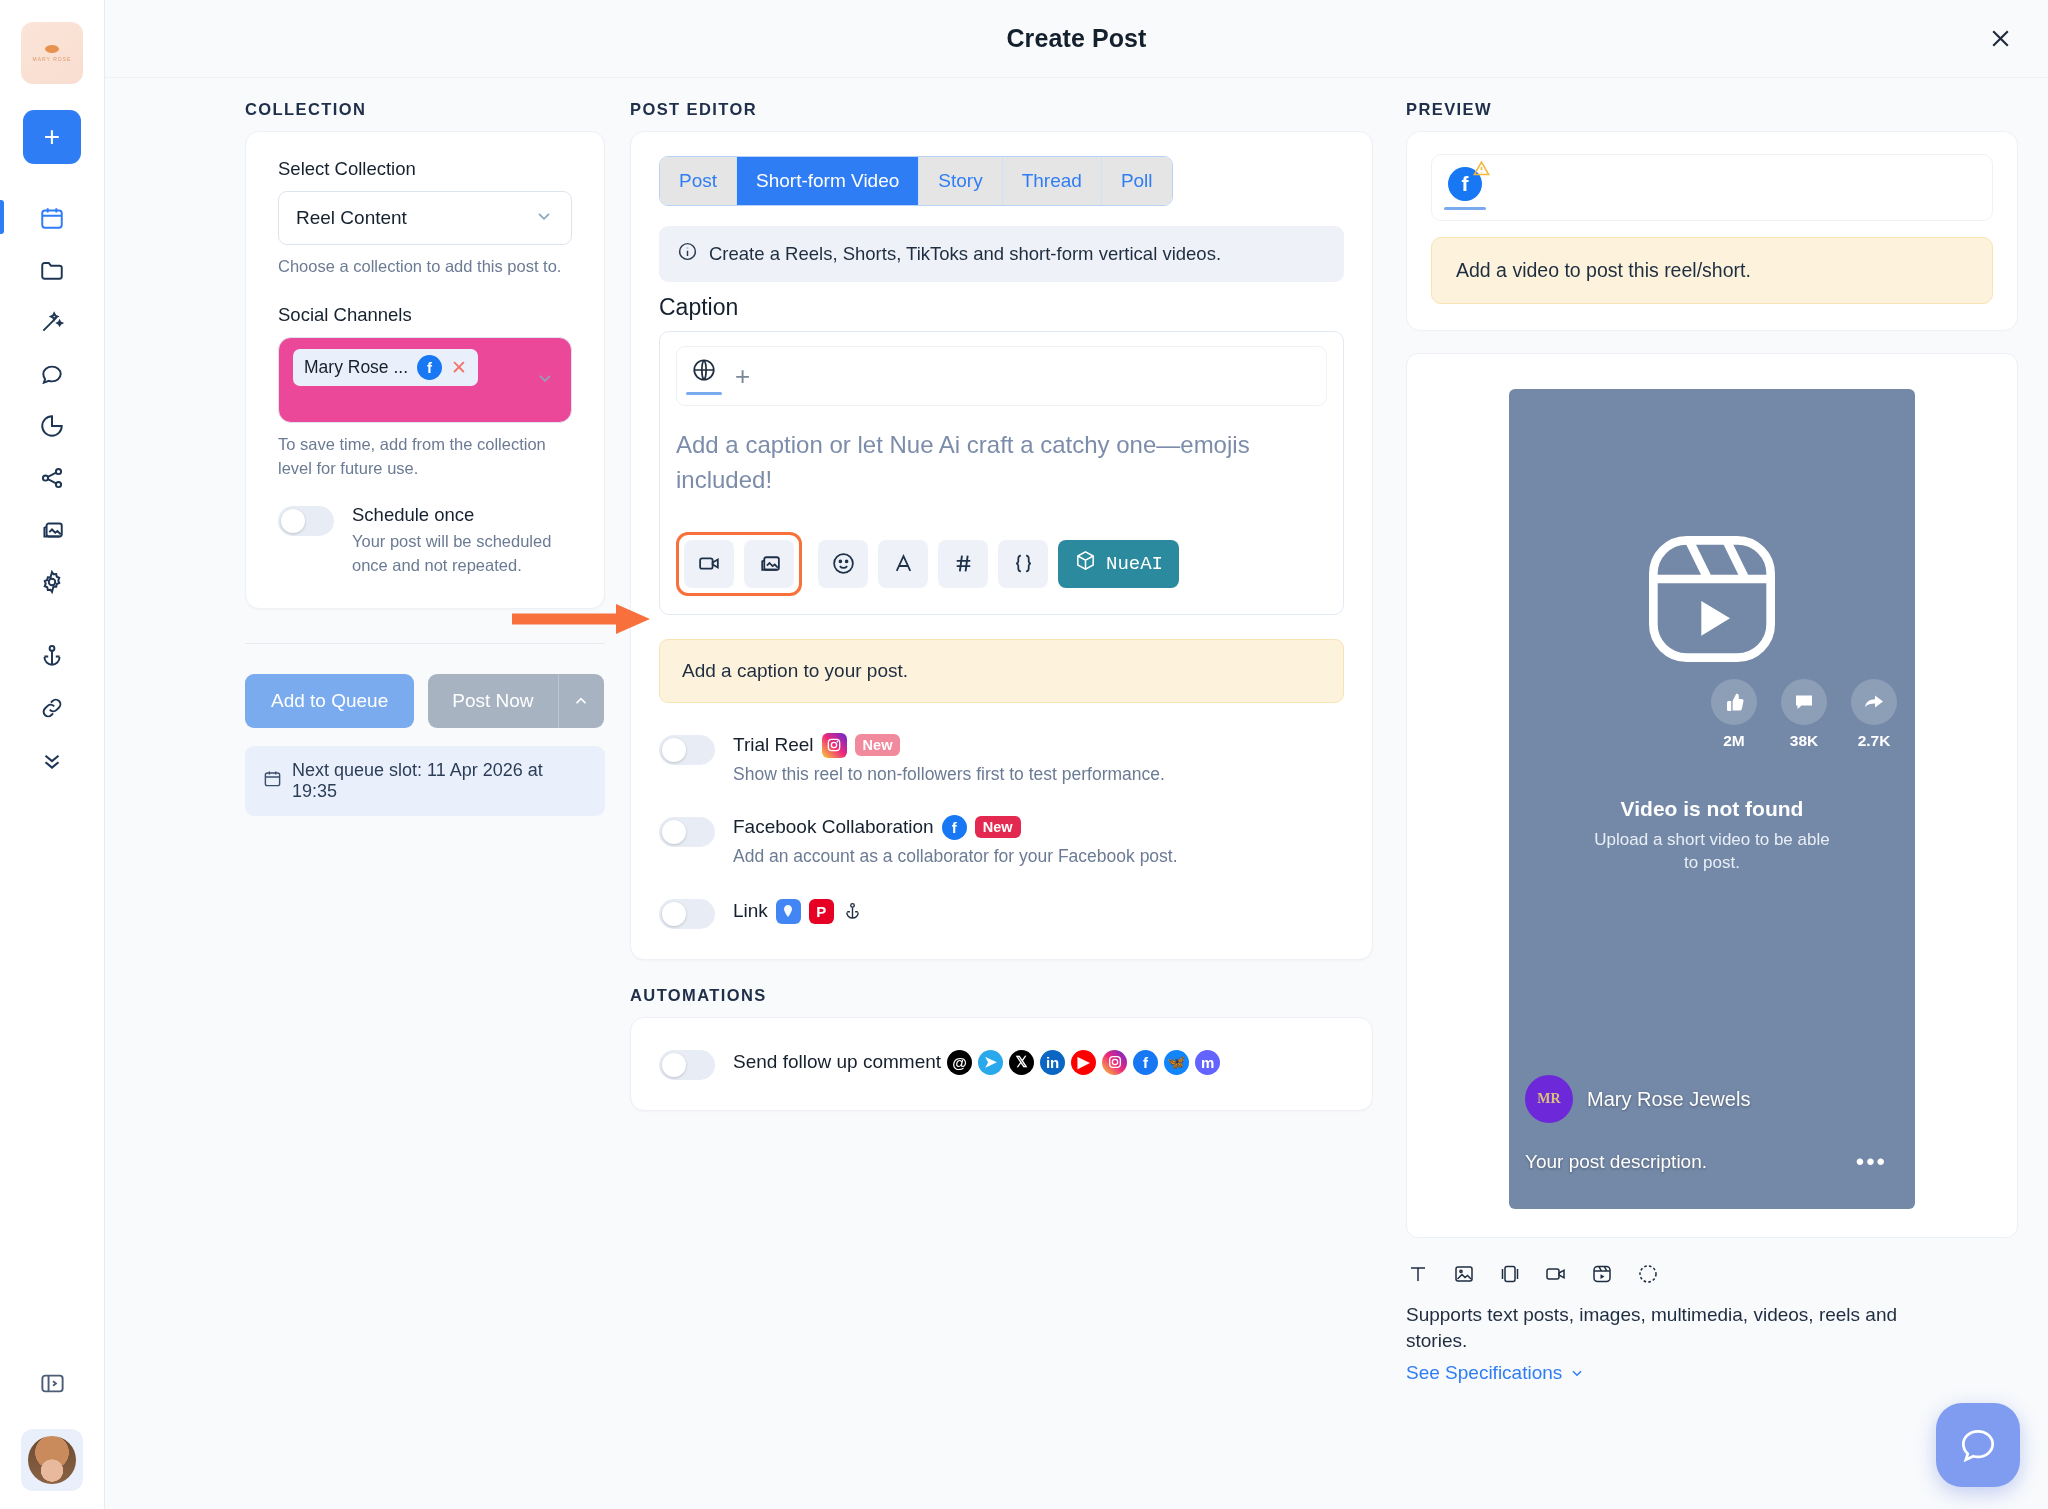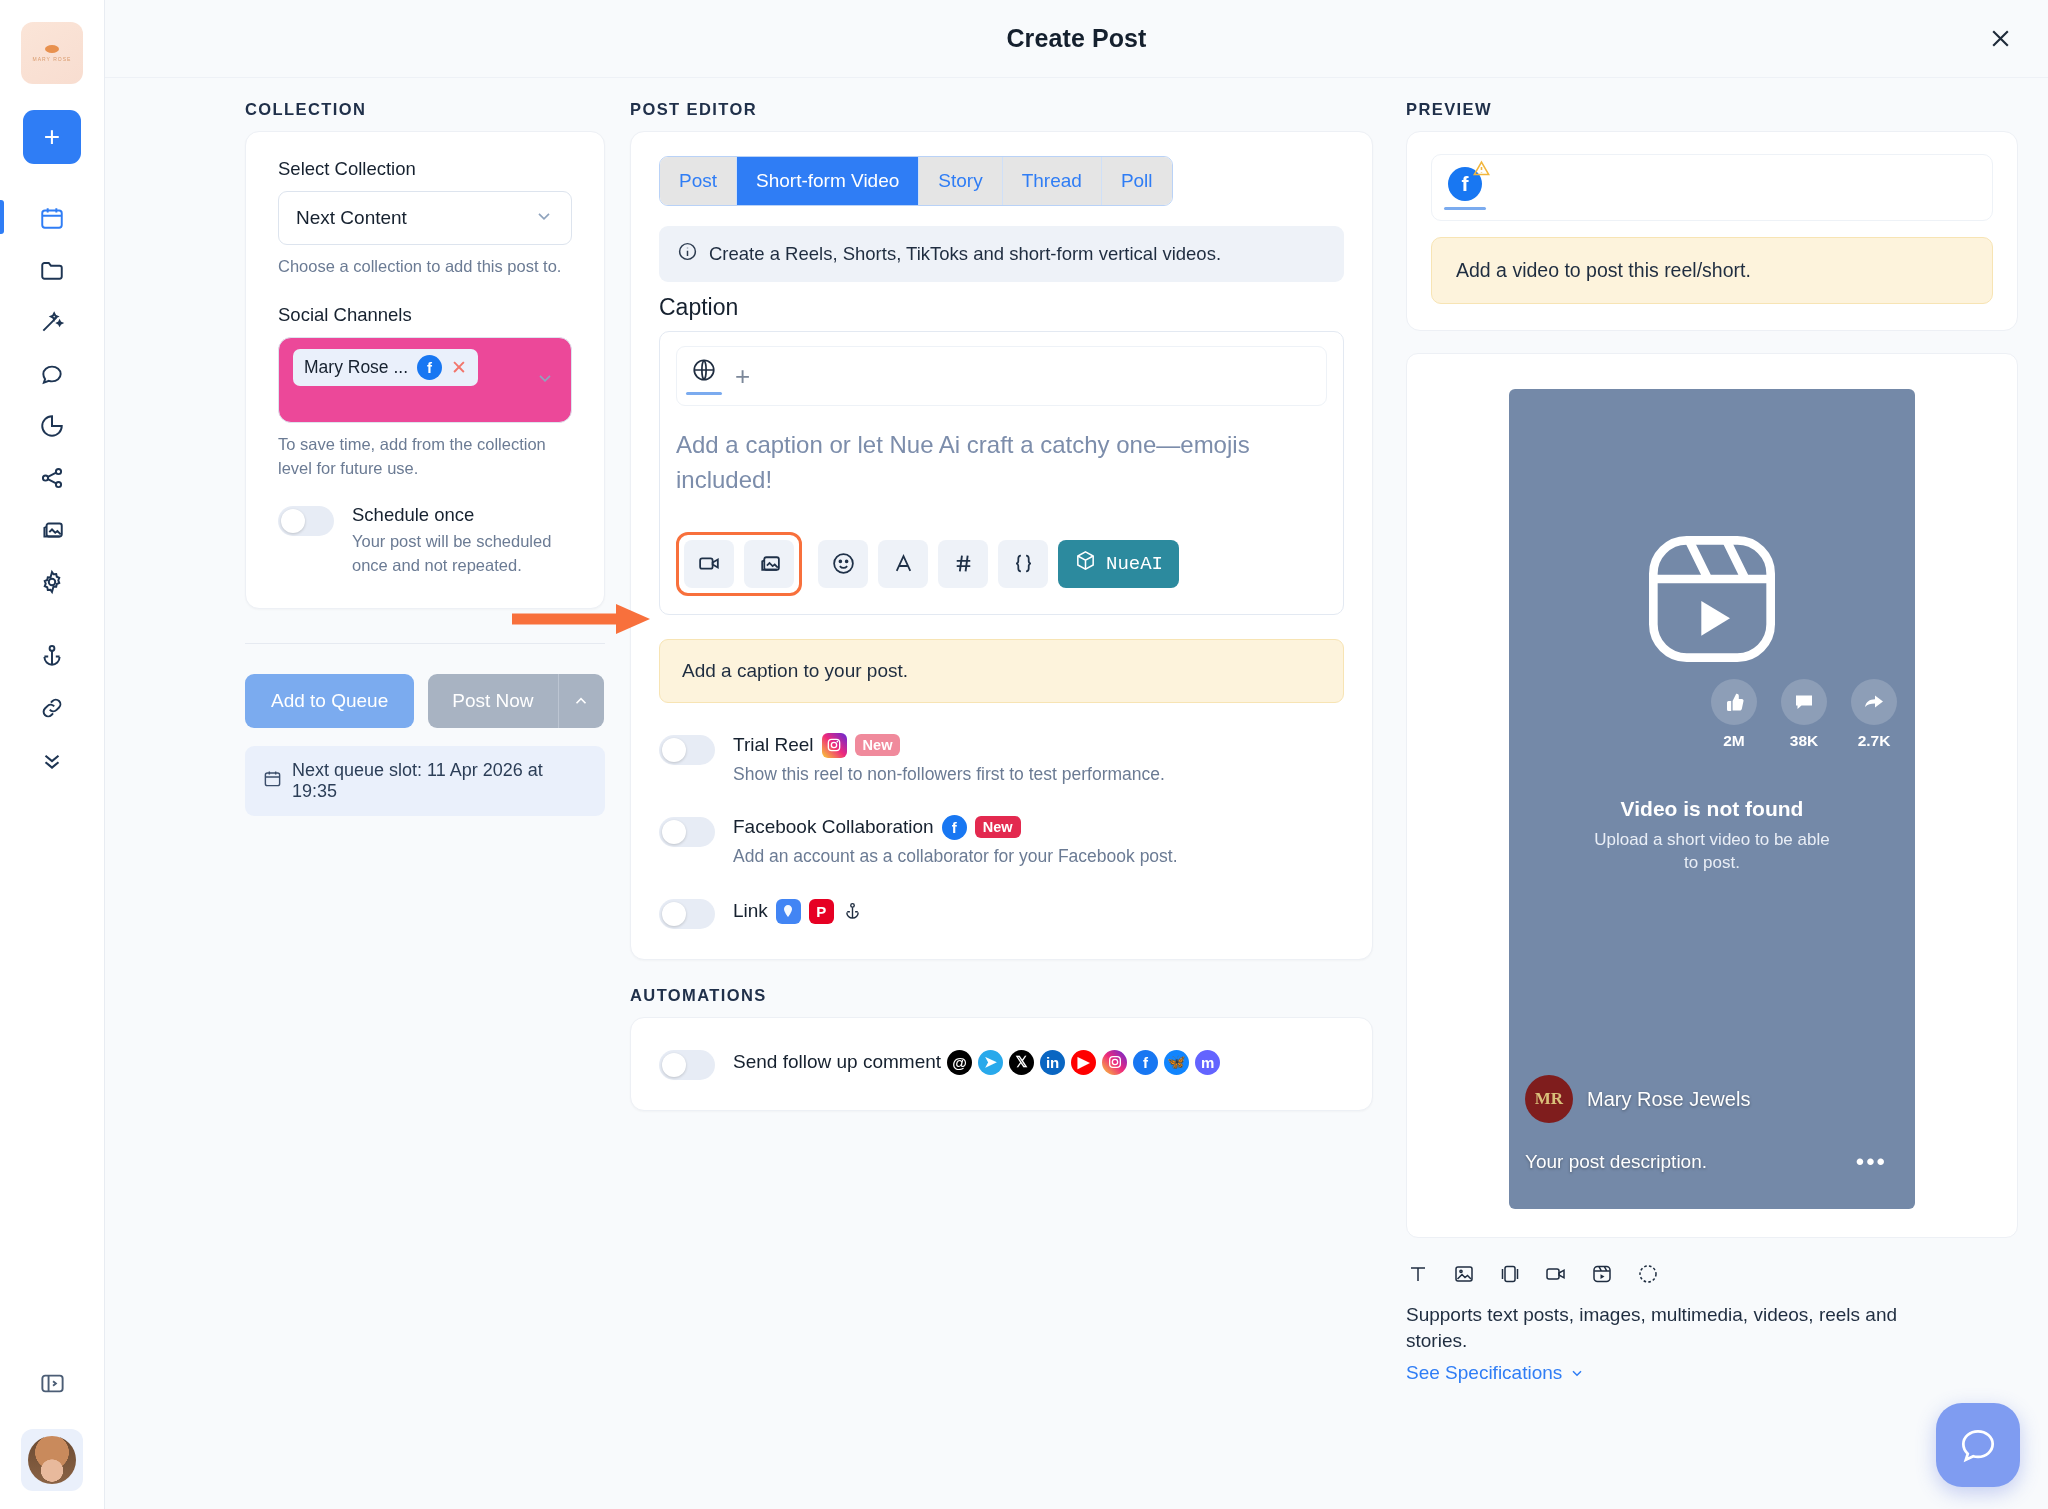--- a/index.html
+++ b/index.html
@@ -257,23 +257,23 @@
   .reel-sub { color:#e9eef6; font-size: 17px; text-align: center; margin-top: 8px; line-height: 1.35; max-width: 250px; }
   .reel-actions { position: absolute; right: 18px; top: 290px; display: flex; flex-direction: row; align-items: center; gap: 24px; }
   .ract { display: flex; flex-direction: column; align-items: center; gap: 7px; cursor: pointer; }
   .ract-circle {
     width: 46px; height: 46px; border-radius: 50%; background: rgba(255,255,255,.18);
     display: flex; align-items: center; justify-content: center; color: #fff;
   }
   .ract-count { color:#fff; font-size: 15.5px; font-weight: 700; }
   .reel-user { position: absolute; left: 16px; bottom: 86px; display: flex; align-items: center; gap: 14px; }
   .reel-ava {
-    width: 48px; height: 48px; border-radius: 50%; background: #7f1d1d;
+    width: 48px; height: 48px; border-radius: 50%; background: #6d28d9;
     display: flex; align-items: center; justify-content: center;
-    color: #d9c07a; font-size: 17px; font-family: "Liberation Serif", serif; font-weight: 700;
+    color: #d9c07a; font-size: 14px; font-family: "Liberation Serif", serif; font-weight: 700;
   }
   .reel-name { color:#fff; font-size: 20px; font-weight: 500; text-shadow: 0 1px 3px rgba(0,0,0,.35); }
   .reel-desc { position: absolute; left: 16px; bottom: 36px; color:#fff; font-size: 19px; text-shadow: 0 1px 3px rgba(0,0,0,.35); }
   .reel-dots { position: absolute; right: 28px; bottom: 40px; color:#fff; font-size: 24px; letter-spacing: 2px; line-height: .6; }
 
   .supports { margin-top: 24px; }
   .sup-icons { display: flex; gap: 22px; align-items: center; color: #1f2d40; }
   .sup-text { margin-top: 12px; font-size: 19px; color: #1f2d40; line-height: 1.35; max-width: 510px; }
   .sup-link { margin-top: 9px; font-size: 19px; color: #2f7df5; display: inline-flex; align-items: center; gap: 7px; cursor: pointer; }
 
@@ -392,21 +392,21 @@
       </div>
     </div>
 
     <div class="cols">
 
       <div class="col col-left">
         <div class="sec-title">COLLECTION</div>
         <div class="card collection-card">
           <div class="field-label">Select Collection</div>
           <div class="select-box">
-            <span class="val">Next Content</span>
+            <span class="val">Reel Content</span>
             <span>
               <svg width="20" height="20" viewBox="0 0 24 24" fill="none" stroke="#8fa3bd" stroke-width="2">
                   <path d="M6 9.5l6 6 6-6"></path>
                 </svg>
             </span>
           </div>
           <div class="hint">Choose a collection to add this post to.</div>
 
           <div class="field-label mt28">Social Channels</div>
           <div class="chips-box">

